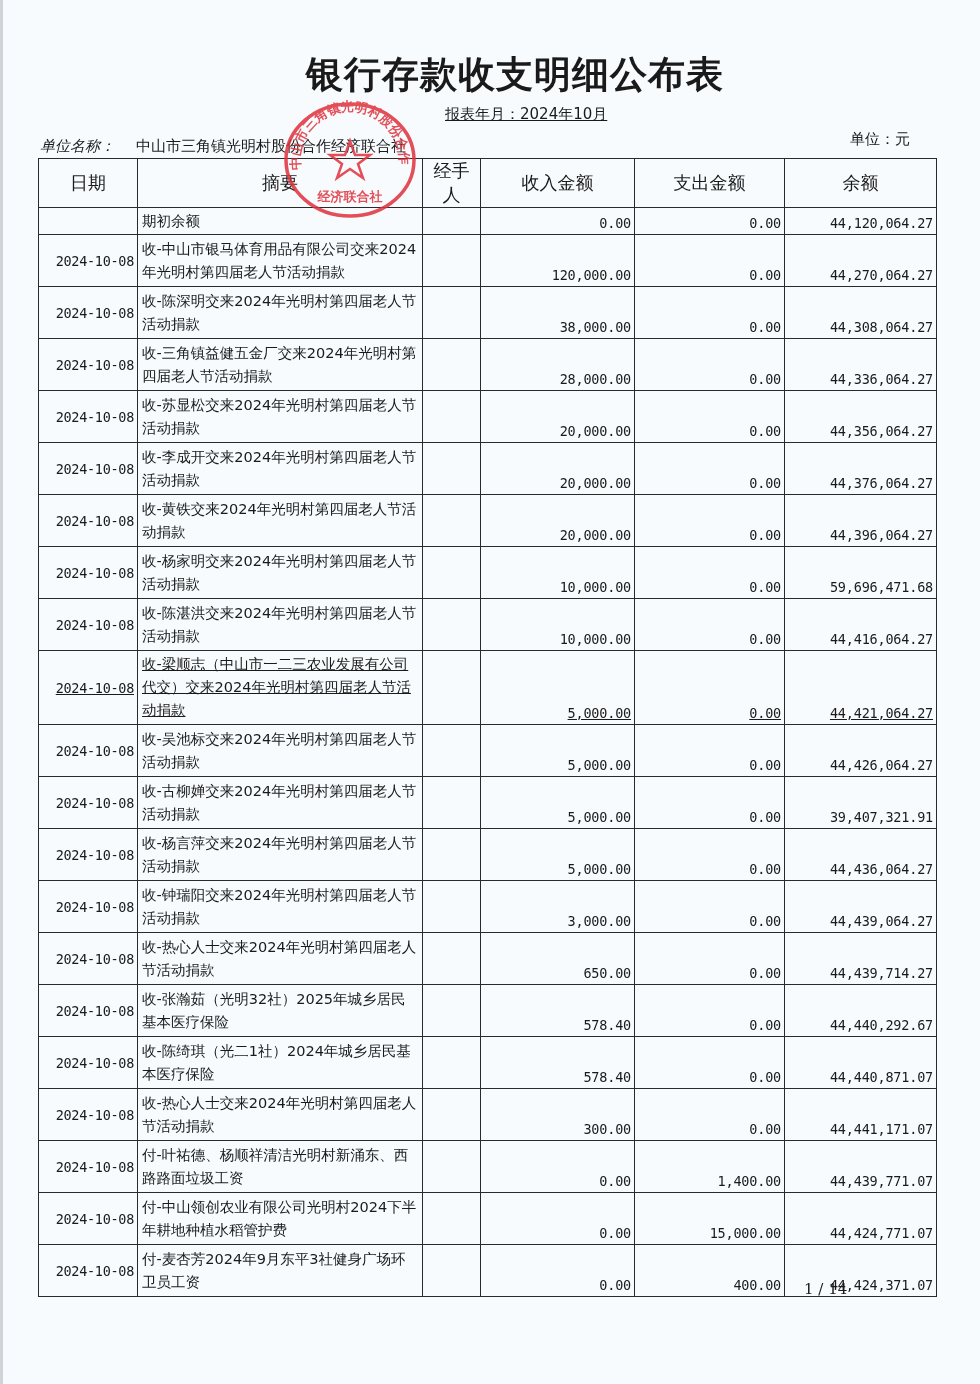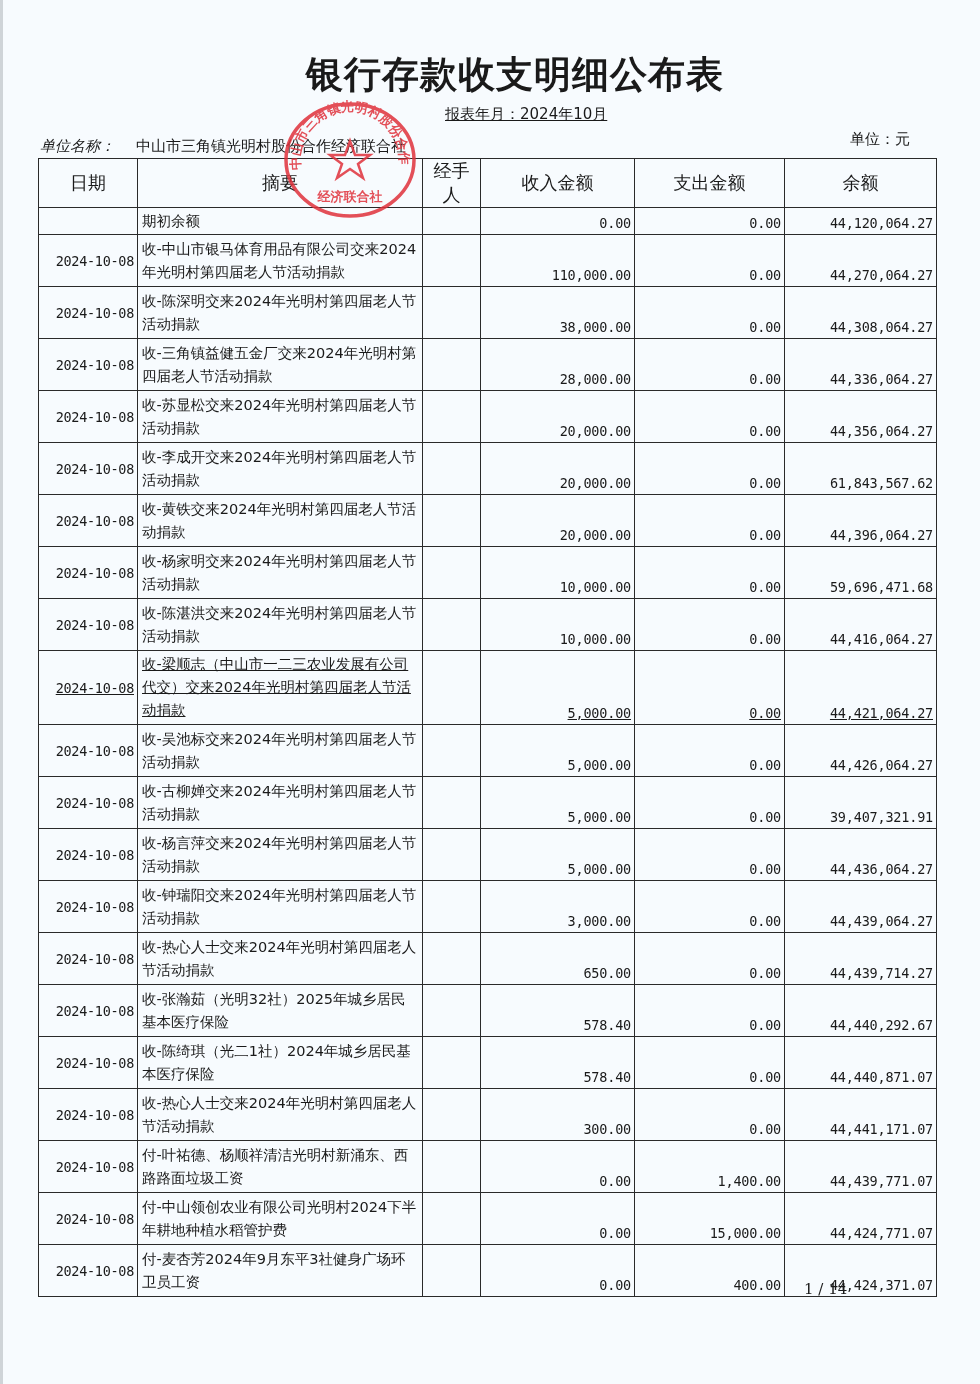--- a/index.html
+++ b/index.html
@@ -158,21 +158,21 @@
       <td class="summary">期初余额</td>
       <td class="handler"></td>
       <td class="num">0.00</td>
       <td class="num">0.00</td>
       <td class="num">44,120,064.27</td>
     </tr>
   <tr class="entry">
         <td class="date">2024-10-08</td>
         <td class="summary">收-中山市银马体育用品有限公司交来2024年光明村第四届老人节活动捐款</td>
         <td class="handler"></td>
-        <td class="num">110,000.00</td>
+        <td class="num">120,000.00</td>
         <td class="num">0.00</td>
         <td class="num">44,270,064.27</td>
       </tr>
       <tr class="entry">
         <td class="date">2024-10-08</td>
         <td class="summary">收-陈深明交来2024年光明村第四届老人节活动捐款</td>
         <td class="handler"></td>
         <td class="num">38,000.00</td>
         <td class="num">0.00</td>
         <td class="num">44,308,064.27</td>
@@ -192,21 +192,21 @@
         <td class="num">20,000.00</td>
         <td class="num">0.00</td>
         <td class="num">44,356,064.27</td>
       </tr>
       <tr class="entry">
         <td class="date">2024-10-08</td>
         <td class="summary">收-李成开交来2024年光明村第四届老人节活动捐款</td>
         <td class="handler"></td>
         <td class="num">20,000.00</td>
         <td class="num">0.00</td>
-        <td class="num">61,843,567.62</td>
+        <td class="num">44,376,064.27</td>
       </tr>
       <tr class="entry">
         <td class="date">2024-10-08</td>
         <td class="summary">收-黄铁交来2024年光明村第四届老人节活动捐款</td>
         <td class="handler"></td>
         <td class="num">20,000.00</td>
         <td class="num">0.00</td>
         <td class="num">44,396,064.27</td>
       </tr>
       <tr class="entry">

